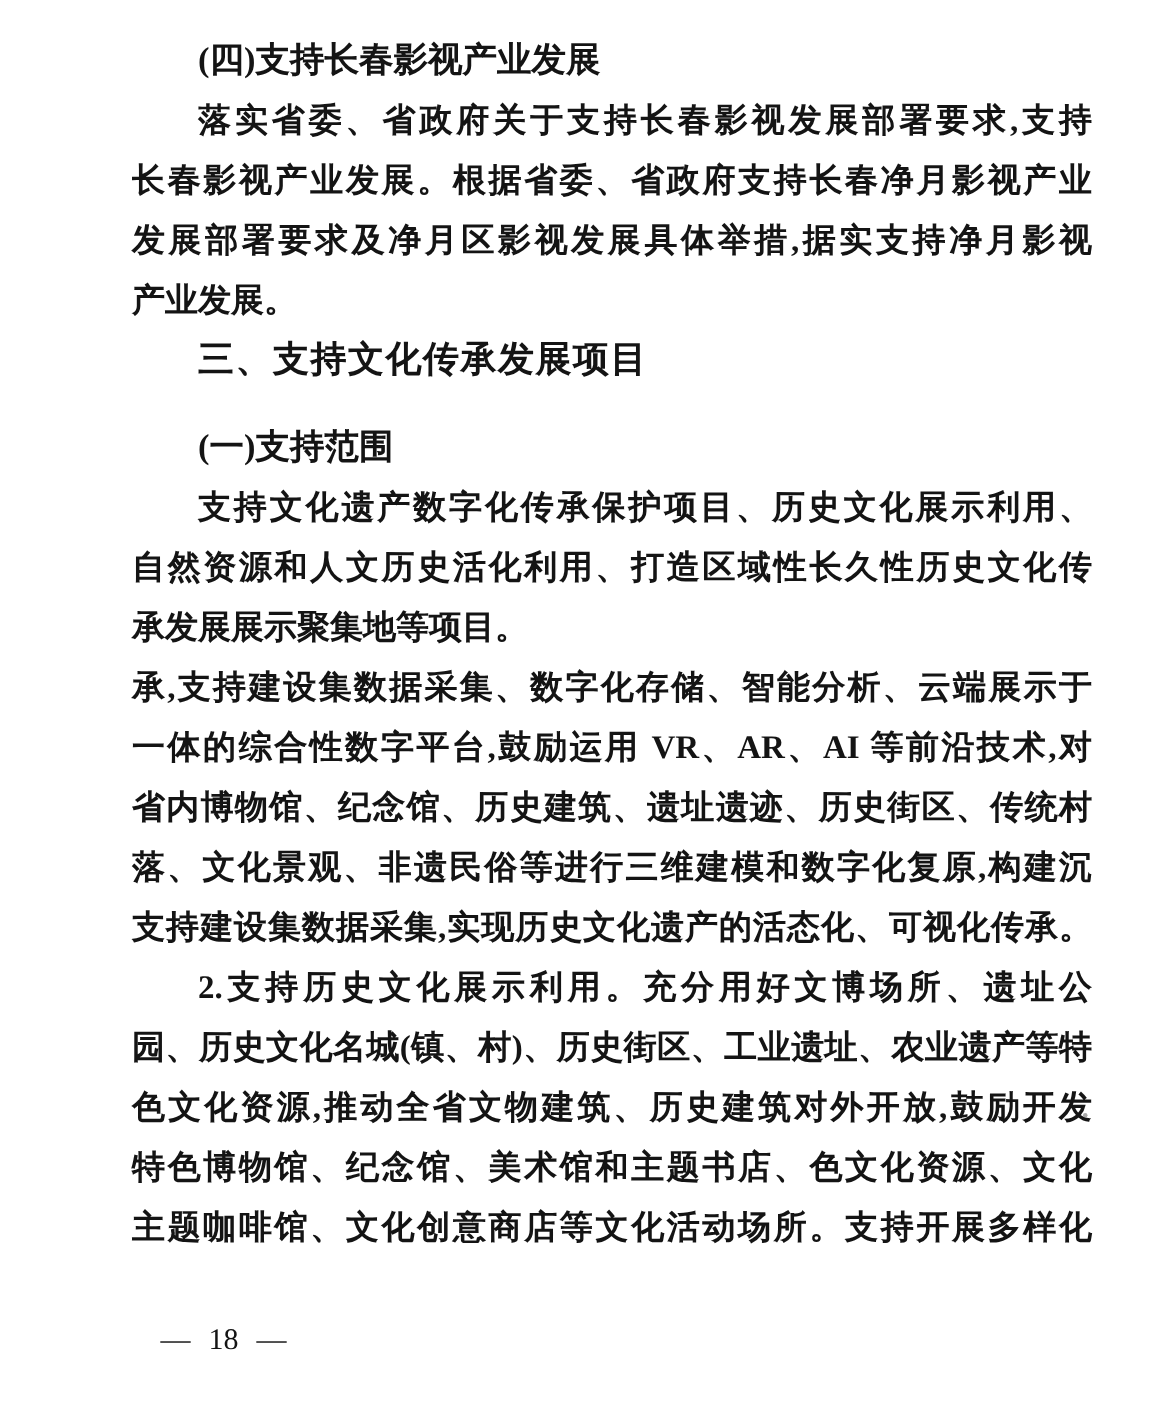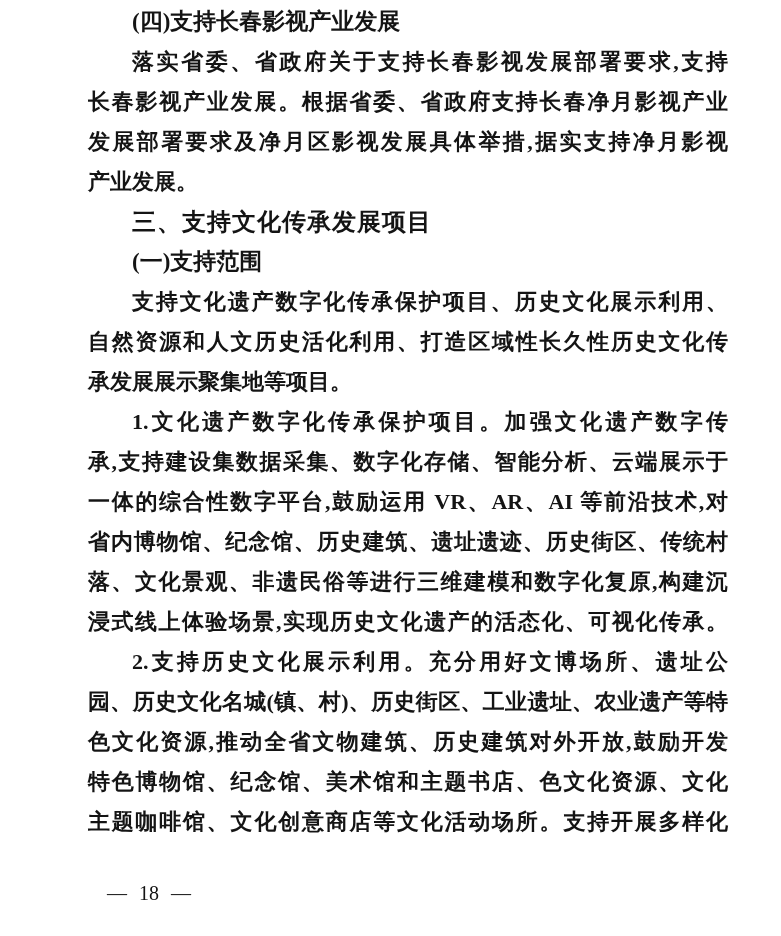--- a/index.html
+++ b/index.html
@@ -34,20 +34,21 @@
   }
   .line.fill {
     text-align-last: justify;
   }
   .line.indent {
     text-indent: 44px;
   }
   .line.h-kai {
     font-weight: 700;
     font-size: 23px;
+    margin-top: 18px;
   }
   .line.h-sans {
     font-family: "Liberation Sans", sans-serif;
     font-weight: 700;
     font-size: 24px;
     letter-spacing: 1px;
   }
   .seg { font-weight: bold; }
   .seg.bold { font-weight: 700; }
   .footer {
@@ -79,26 +80,25 @@
       <div class="line h-kai indent"><span class="seg bold">(四)支持长春影视产业发展</span></div>
       <div class="line body indent fill"><span class="seg">落实省委、省政府关于支持长春影视发展部署要求,支持</span></div>
       <div class="line body fill"><span class="seg">长春影视产业发展。根据省委、省政府支持长春净月影视产业</span></div>
       <div class="line body fill"><span class="seg">发展部署要求及净月区影视发展具体举措,据实支持净月影视</span></div>
       <div class="line body"><span class="seg">产业发展。</span></div>
       <div class="line h-sans indent"><span class="seg bold">三、支持文化传承发展项目</span></div>
       <div class="line h-kai indent"><span class="seg bold">(一)支持范围</span></div>
       <div class="line body indent fill"><span class="seg">支持文化遗产数字化传承保护项目、历史文化展示利用、</span></div>
       <div class="line body fill"><span class="seg">自然资源和人文历史活化利用、打造区域性长久性历史文化传</span></div>
       <div class="line body"><span class="seg">承发展展示聚集地等项目。</span></div>
-      <div class="line body indent fill"><span class="seg bold">1.文化遗产数字化传承保护项目。</span><span class="seg">加强文化遗产数字传</span></div>
       <div class="line body fill"><span class="seg">承,支持建设集数据采集、数字化存储、智能分析、云端展示于</span></div>
       <div class="line body fill"><span class="seg">一体的综合性数字平台,鼓励运用 VR、AR、AI 等前沿技术,对</span></div>
       <div class="line body fill"><span class="seg">省内博物馆、纪念馆、历史建筑、遗址遗迹、历史街区、传统村</span></div>
       <div class="line body fill"><span class="seg">落、文化景观、非遗民俗等进行三维建模和数字化复原,构建沉</span></div>
-      <div class="line body fill"><span class="seg">浸式线上体验场景,实现历史文化遗产的活态化、可视化传承。</span></div>
+      <div class="line body fill"><span class="seg">支持建设集数据采集,实现历史文化遗产的活态化、可视化传承。</span></div>
       <div class="line body indent fill"><span class="seg bold">2.支持历史文化展示利用。</span><span class="seg">充分用好文博场所、遗址公</span></div>
       <div class="line body fill"><span class="seg">园、历史文化名城(镇、村)、历史街区、工业遗址、农业遗产等特</span></div>
       <div class="line body fill"><span class="seg">色文化资源,推动全省文物建筑、历史建筑对外开放,鼓励开发</span></div>
       <div class="line body fill"><span class="seg">特色博物馆、纪念馆、美术馆和主题书店、色文化资源、文化</span></div>
       <div class="line body fill"><span class="seg">主题咖啡馆、文化创意商店等文化活动场所。支持开展多样化</span></div>
     </div>
   <div class="footer">— 18 —</div>
   <div class="artifact-dot"></div>
 </div>
 

